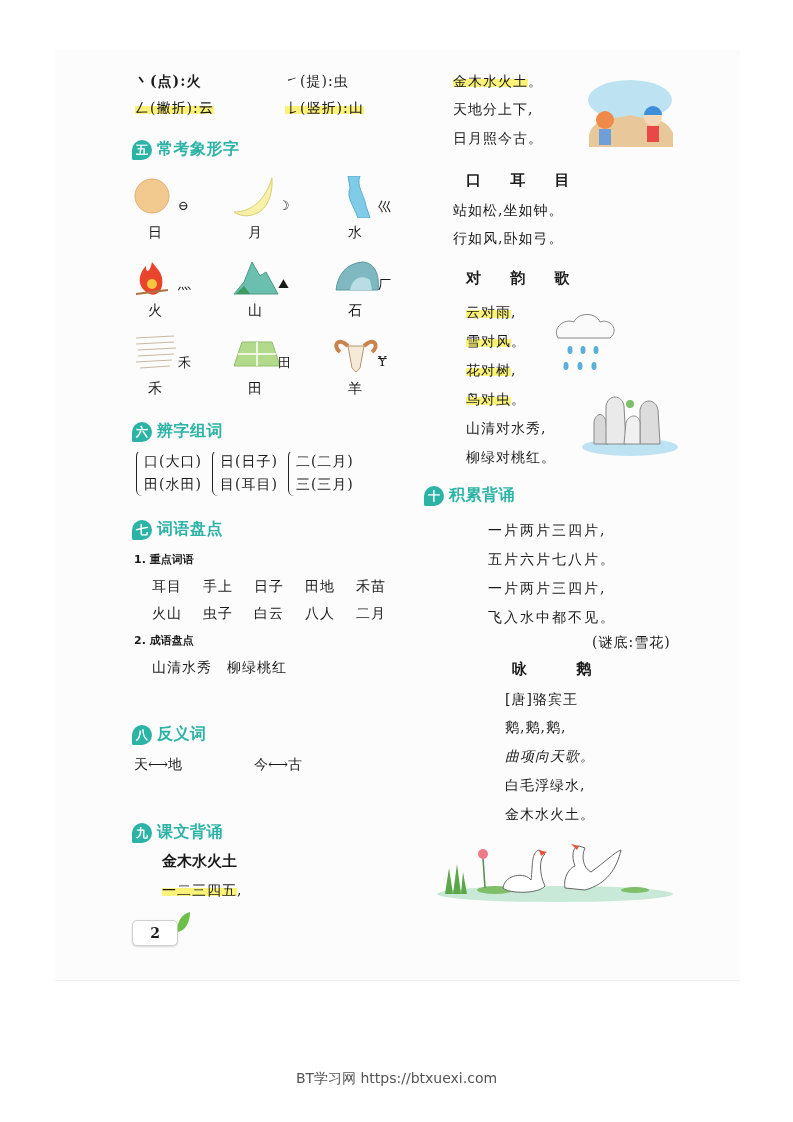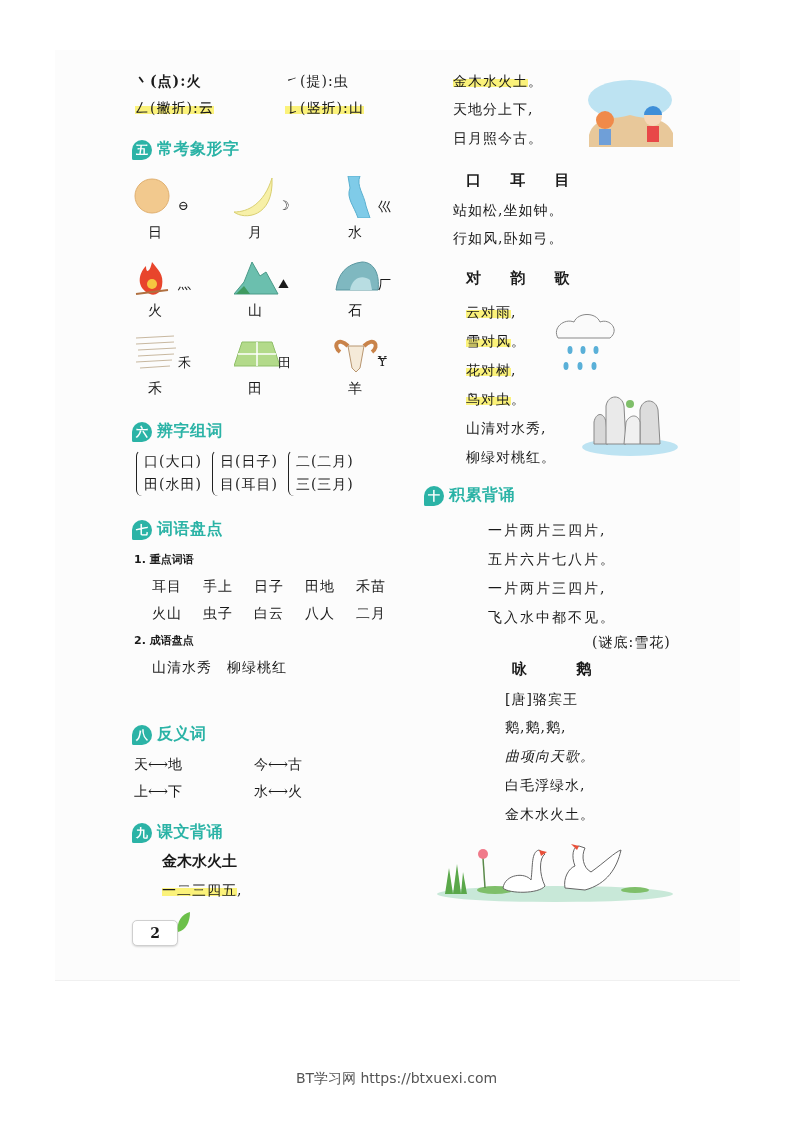--- a/index.html
+++ b/index.html
@@ -194,24 +194,20 @@
 
 <div class="abs sec-head" style="left:132px;top:724px;">
   <span class="sec-badge">八</span>
   <span class="sec-title">反义词</span>
 </div>
 <div class="abs" style="left:134px;top:751px;">
   <div class="anto">
       <span>天⟷地</span>
       <span>今⟷古</span>
     </div>
-  <div class="anto">
-      <span>上⟷下</span>
-      <span>水⟷火</span>
-    </div>
 </div>
 
 <div class="abs sec-head" style="left:132px;top:822px;">
   <span class="sec-badge">九</span>
   <span class="sec-title">课文背诵</span>
 </div>
 <div class="abs" style="left:162px;top:852px;font-size:15px;font-weight:bold;font-family:'DejaVu Sans',sans-serif;">金木水火土</div>
 <div class="abs line" style="left:162px;top:880px;"><span class="hl">一二三四五</span><span>,</span></div>
 
 <div class="abs line" style="left:453px;top:71px;text-align:right;"><span class="hl">金木水火土</span><span>。</span></div>

